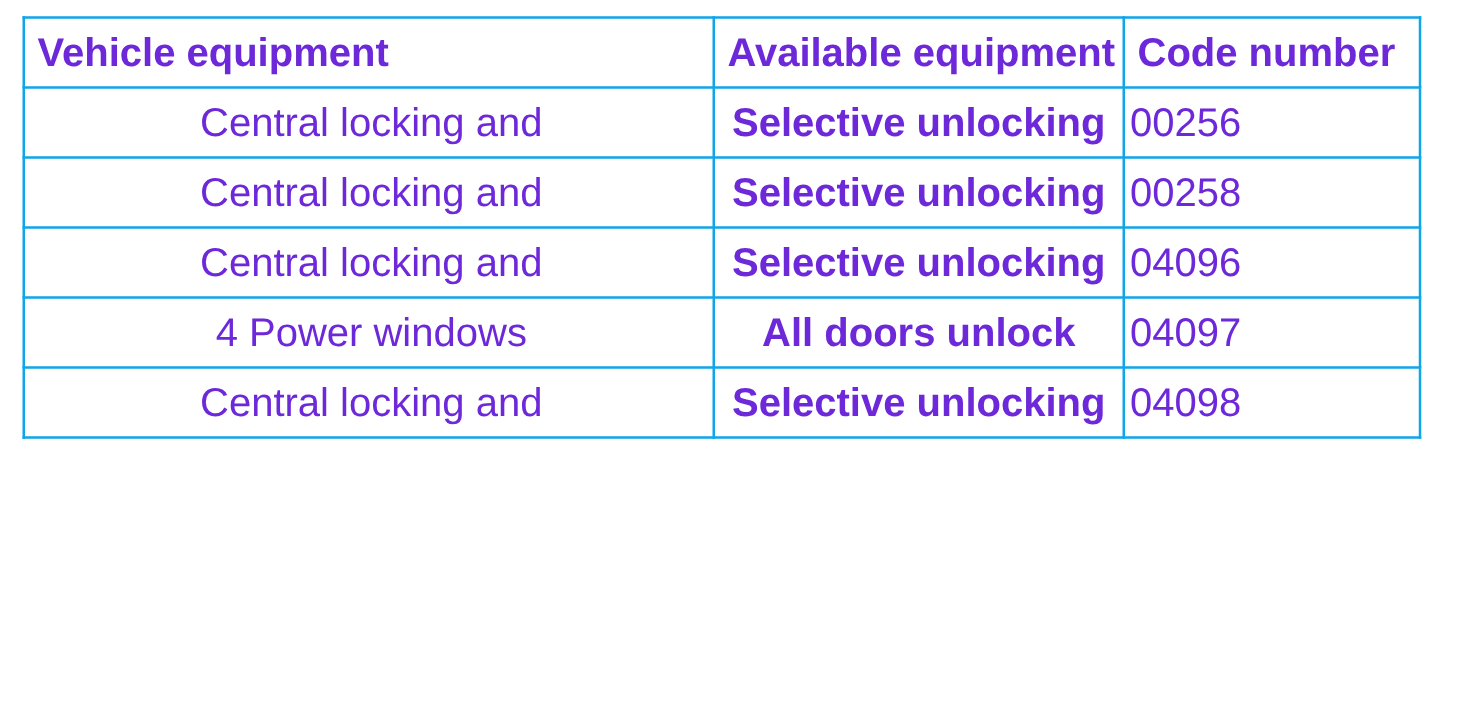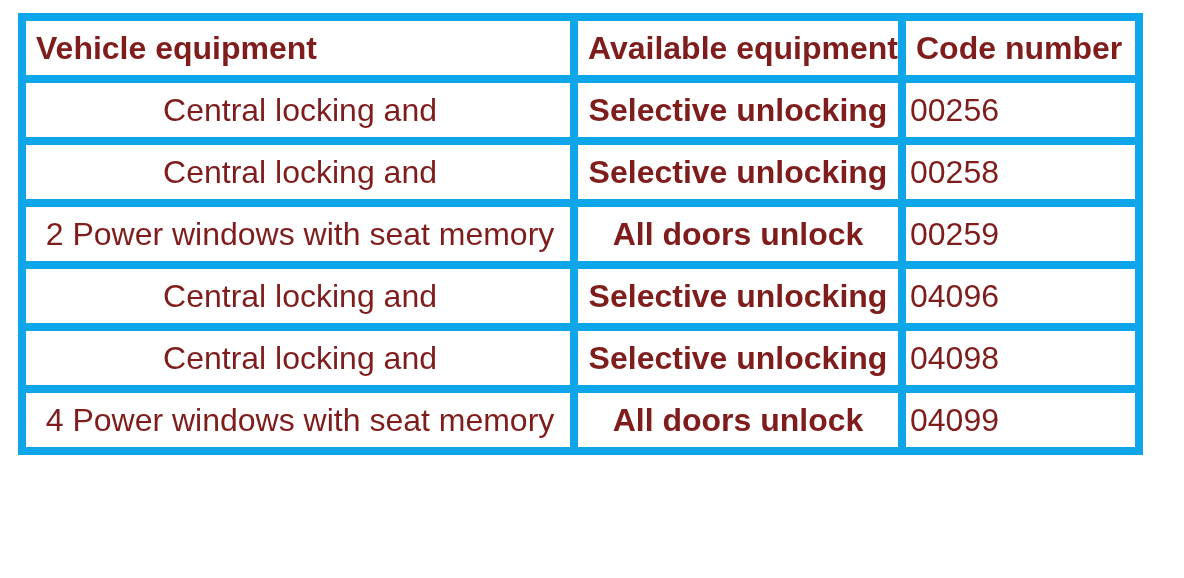--- a/index.html
+++ b/index.html
@@ -24,26 +24,26 @@
     width: 1117px;
     border-collapse: collapse;
     table-layout: fixed;
     background: #ffffff;
   }
   table.equip-table col.c1 { width: 552px; }
   table.equip-table col.c2 { width: 328px; }
   table.equip-table col.c3 { width: 237px; }
   table.equip-table th,
   table.equip-table td {
-    border: 8px solid #0ea5e9;
+    border: 2px solid #0ea5e9;
     height: 54px;
     padding: 0 6px 0 10px;
     font-size: 32px;
     line-height: 1;
-    color: #7f1d1d;
+    color: #6d28d9;
     white-space: nowrap;
     overflow: hidden;
     background: #ffffff;
   }
   table.equip-table th {
     font-weight: bold;
     text-align: left;
     letter-spacing: 0px;
   }
   
@@ -73,34 +73,29 @@
         <td class="col-equipment">Central locking and</td>
         <td class="col-function">Selective unlocking</td>
         <td class="col-code">00256</td>
       </tr>
       <tr>
         <td class="col-equipment">Central locking and</td>
         <td class="col-function">Selective unlocking</td>
         <td class="col-code">00258</td>
       </tr>
       <tr>
-        <td class="col-equipment">2 Power windows with seat memory</td>
-        <td class="col-function">All doors unlock</td>
-        <td class="col-code">00259</td>
-      </tr>
-      <tr>
         <td class="col-equipment">Central locking and</td>
         <td class="col-function">Selective unlocking</td>
         <td class="col-code">04096</td>
+      </tr>
+      <tr>
+        <td class="col-equipment">4 Power windows</td>
+        <td class="col-function">All doors unlock</td>
+        <td class="col-code">04097</td>
       </tr>
       <tr>
         <td class="col-equipment">Central locking and</td>
         <td class="col-function">Selective unlocking</td>
         <td class="col-code">04098</td>
       </tr>
-      <tr>
-        <td class="col-equipment">4 Power windows with seat memory</td>
-        <td class="col-function">All doors unlock</td>
-        <td class="col-code">04099</td>
-      </tr>
     </tbody>
   </table>
 </div>
 
 </body></html>

